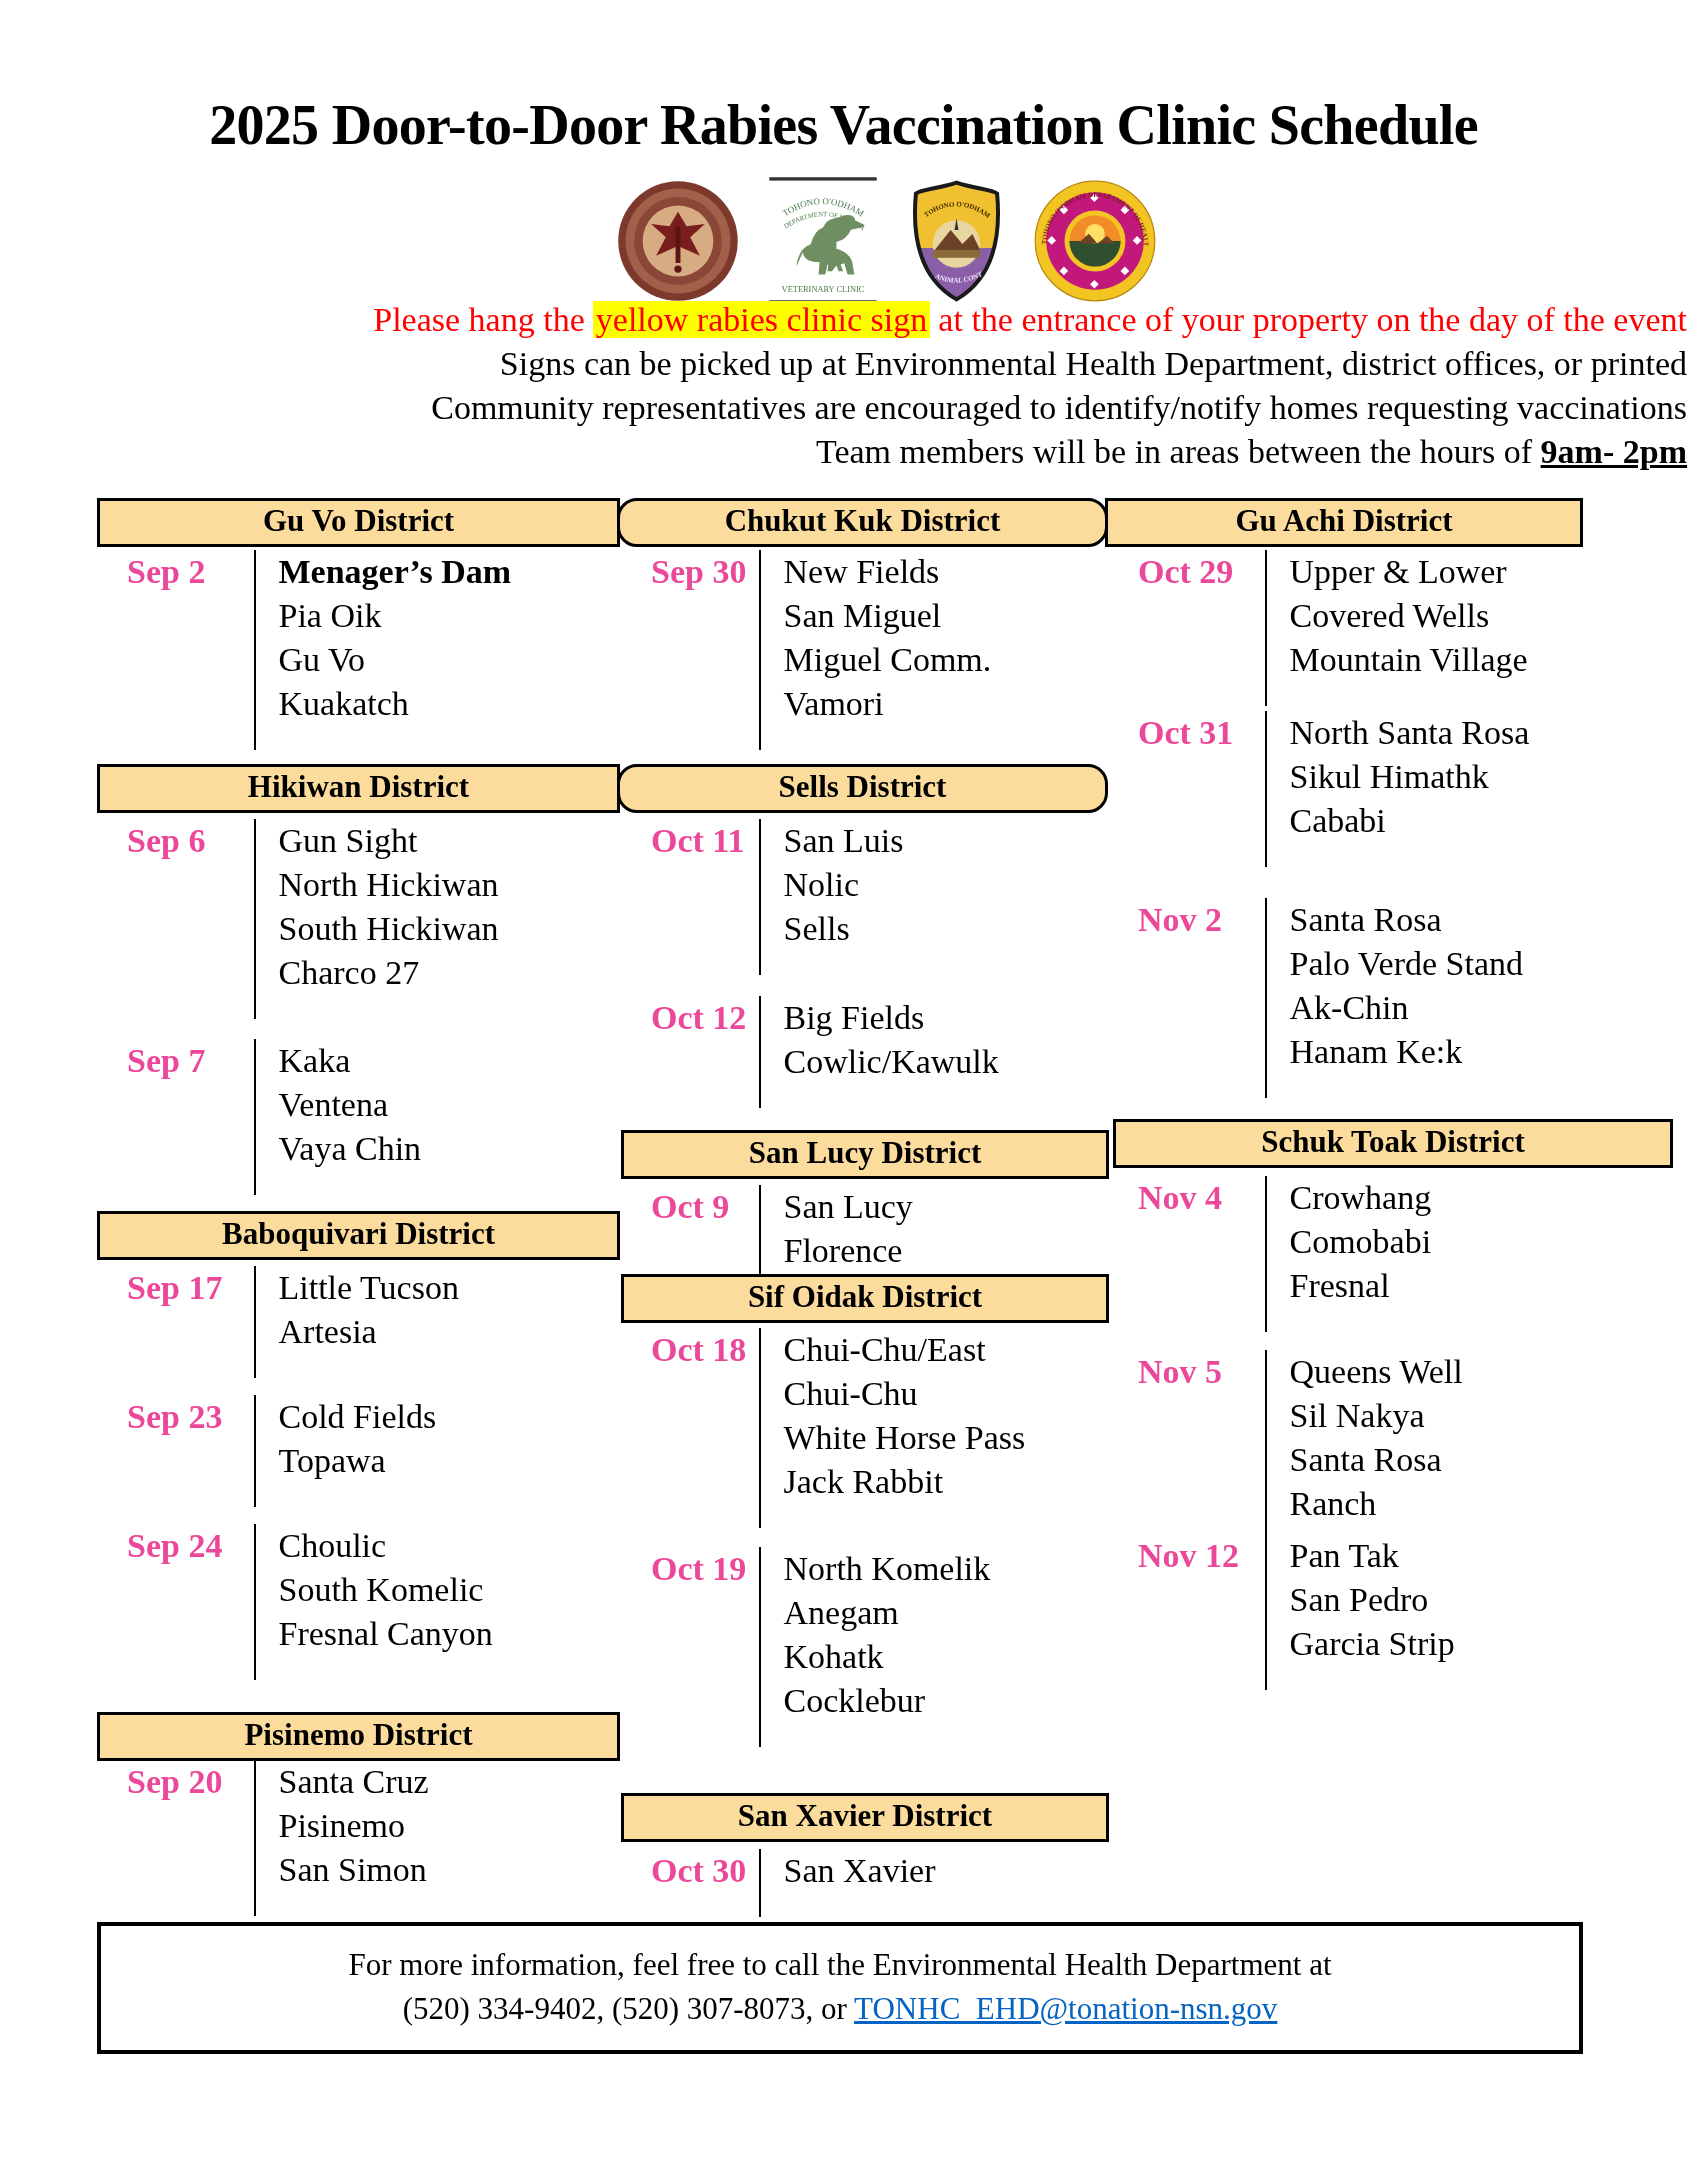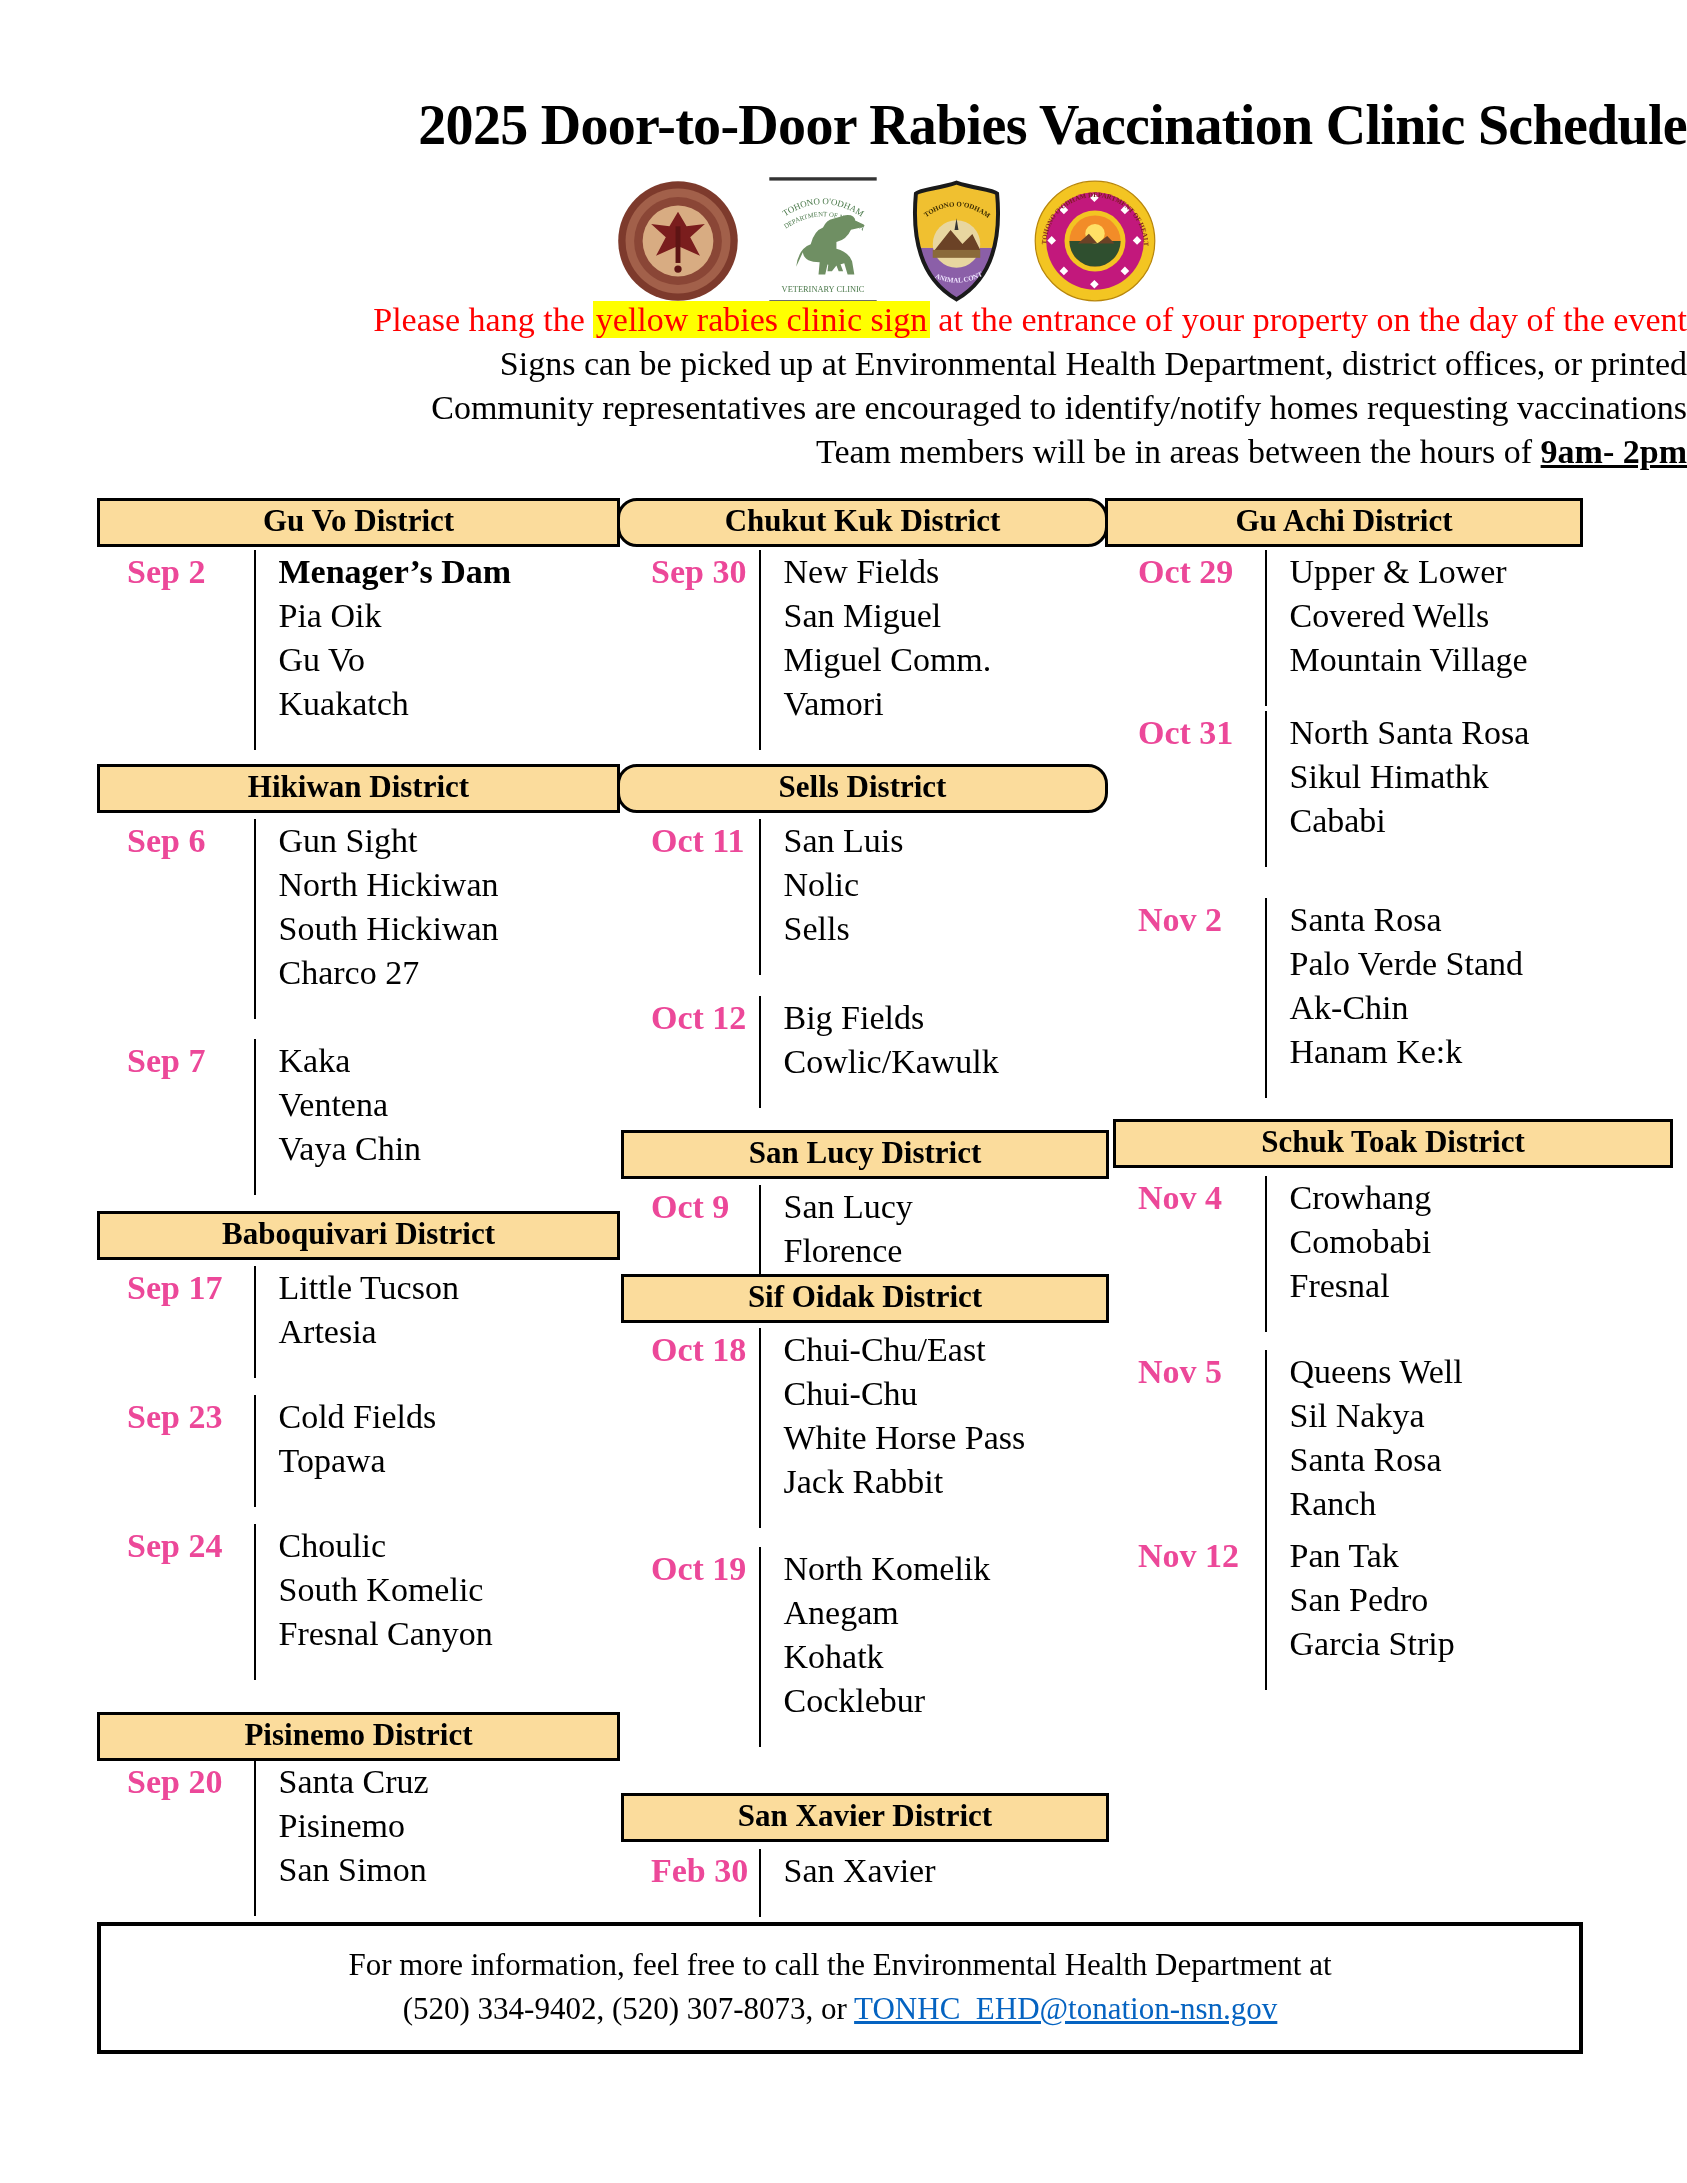--- a/index.html
+++ b/index.html
@@ -2,21 +2,21 @@
 <html style="font-size:10.6px"><head>
 <meta charset="utf-8">
 <style>
   html,body { margin:0; padding:0; background:#ffffff; }
   .page {
     position:relative; width:1687px; height:2183px; background:#ffffff;
     font-family:"Liberation Serif", serif; color:#000; overflow:hidden;
   }
   .title {
     position:absolute; top:93px; left:0; width:100%;
-    text-align:right; font-size:56px; font-weight:bold; letter-spacing:-0.7px;
+    text-align:center; font-size:56px; font-weight:bold; letter-spacing:-0.7px;
     white-space:nowrap;
   }
   .logos {
     position:absolute; top:175px; left:0; width:100%;
     display:flex; justify-content:center; align-items:center; gap:28px;
     padding-left:86px; box-sizing:border-box;
   }
   .notice { position:absolute; top:298px; left:0; width:100%; text-align:right;
     font-size:34px; line-height:44px; }
   .red { color:#FF0000; }
@@ -266,21 +266,21 @@
     <div class="vlist">
       <div>North Komelik</div>
       <div>Anegam</div>
       <div>Kohatk</div>
       <div>Cocklebur</div>
     </div>
   </div>
 
   <div class="hdr cM" style="top:1793px">San Xavier District</div>
   <div class="block cM" style="top:1849px">
-    <div class="date">Feb 30</div>
+    <div class="date">Oct 30</div>
     <div class="vlist">
       <div>San Xavier</div>
     </div>
   </div>
 
   <div class="hdr cR2" style="top:498px">Gu Achi District</div>
   <div class="block cR" style="top:550px">
     <div class="date">Oct 29</div>
     <div class="vlist">
       <div>Upper &amp; Lower</div>

